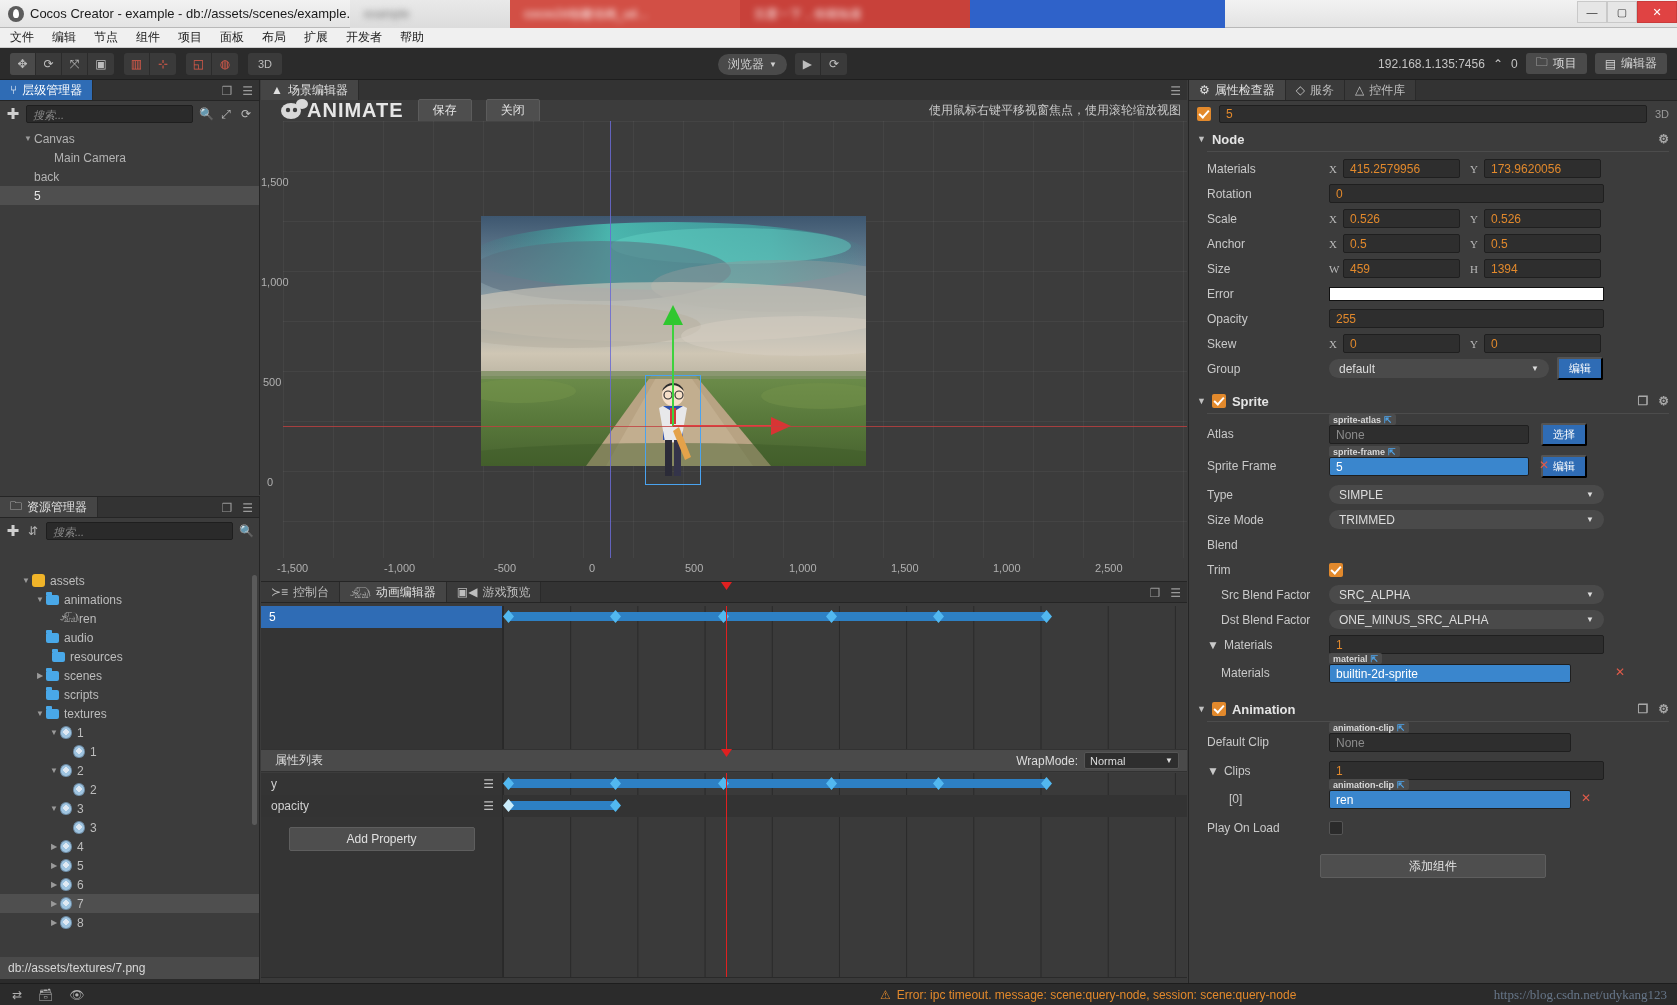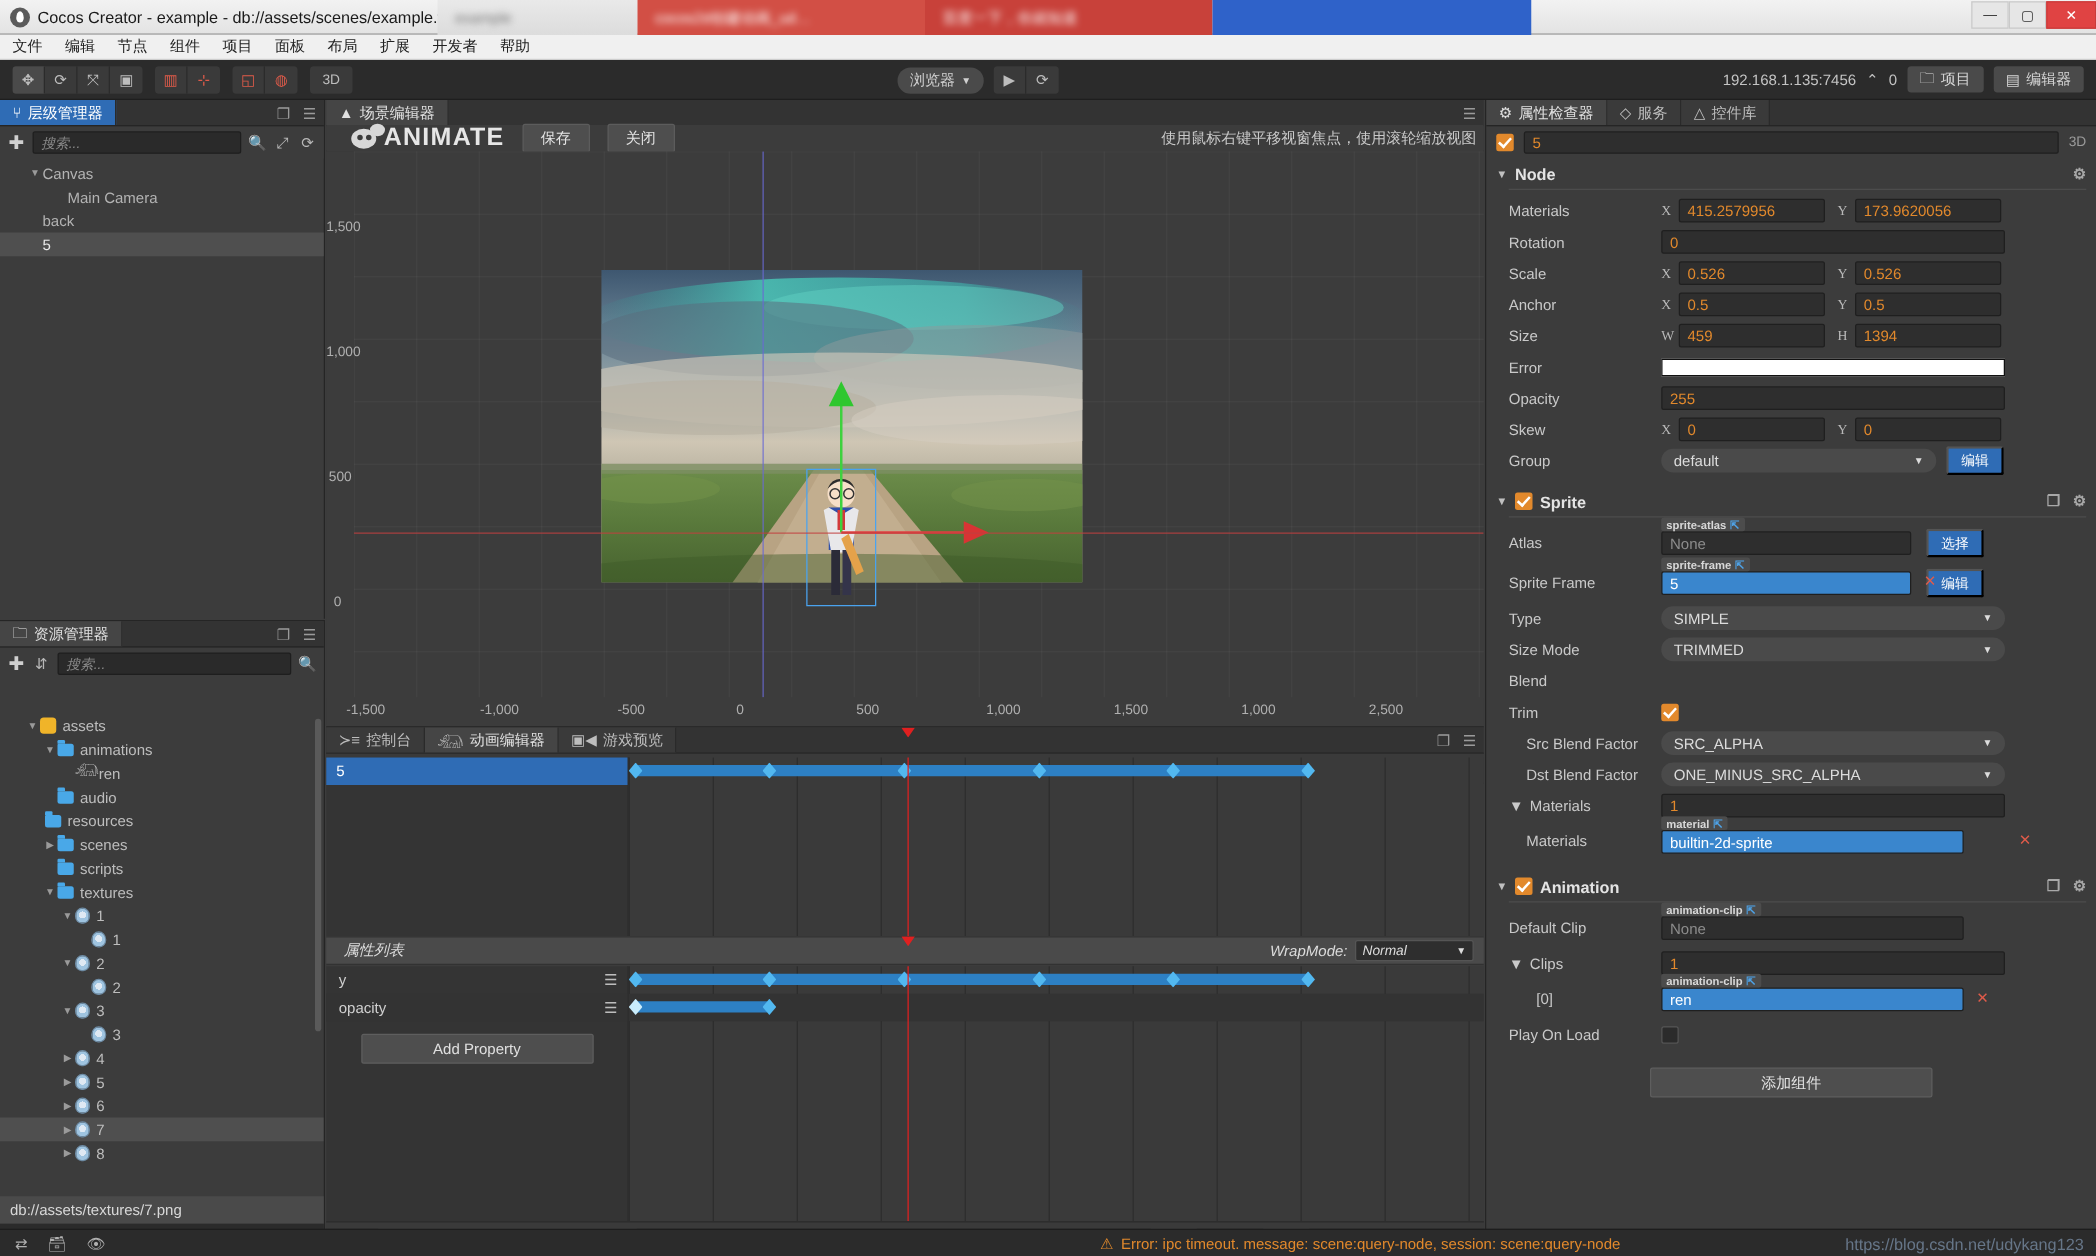--- a/index.html
+++ b/index.html
@@ -156,21 +156,21 @@
   .node-row{ height:22px; background:#2f6cb5; color:#fff; display:flex;align-items:center;padding-left:8px;font-size:12px;}
   .kfbar{ position:absolute; height:9px; background:#2d80c4; top:6px; }
   .kf{ position:absolute; width:11px; height:13px; background:#52b8f0; top:4px;
        clip-path:polygon(50% 0,100% 50%,50% 100%,0 50%); }
   .kf.light{ background:#c9ecfb; }
   .playhead{ position:absolute; top:0; bottom:0; width:1px; background:#e02020; }
   .playhead:before{ content:""; position:absolute; top:-24px; left:-5px; width:11px;height:8px;
      background:#e02020; clip-path:polygon(0 0,100% 0,50% 100%);}
   .propbar{ height:23px; background:#4a4a4a; display:flex; align-items:center; padding-left:14px;
             font-size:12px; color:#dcdcdc; position:relative; border-top:1px solid #323232;
-            border-bottom:1px solid #323232;font-style:italic;}
+            border-bottom:1px solid #323232;}
   .wrapmode{ position:absolute; right:8px; display:flex; align-items:center; gap:6px; font-size:12px;}
   .wm-sel{ background:#2e2e2e;border:1px solid #555;border-radius:2px; width:95px; height:17px;
            display:flex;align-items:center;justify-content:space-between;padding:0 5px;color:#ddd;font-size:11px;}
   .prow{ height:22px; display:flex; align-items:center; padding-left:10px; font-size:12px; color:#d0d0d0;
          position:relative;}
   .prow.alt{ background:#333333; }
   .hamb{ position:absolute; right:8px; color:#bdbdbd; font-size:12px;}
   .addprop{ margin:10px auto 0; display:block; width:186px; height:24px; background:#4e4e4e;
             border:1px solid #5e5e5e; border-radius:2px; color:#e0e0e0; font-size:12px;}
   .tl-bottom{ position:absolute; left:0; right:0; bottom:0; height:28px; background:#3a3a3a;
@@ -221,21 +221,21 @@
   .xbtn{ position:absolute; right:-20px; top:3px; color:#e05b4a; font-size:12px;}
   .addcomp{ margin:14px auto 0; display:block; width:226px; height:24px; background:#4e4e4e;
             border:1px solid #5e5e5e; border-radius:2px; color:#e4e4e4; font-size:12px;}
 
   
   .statusbar{ position:absolute; left:0; bottom:0; width:1677px; height:22px; background:#2b2b2b;
               border-top:1px solid #1d1d1d; display:flex; align-items:center; }
   .status-left{ display:flex; gap:16px; padding-left:12px; color:#b0b0b0; font-size:12px;}
   .status-msg{ position:absolute; left:880px; display:flex; align-items:center; gap:6px;
                color:#e2892c; font-size:12px; white-space:nowrap; }
-  .watermark{ position:absolute; right:10px; bottom:2px; color:#7a8fa8; font-size:13px; opacity:.75;}
+  .watermark{ position:absolute; right:10px; bottom:2px; color:#7a8fa8; font-size:13px; opacity:.75;font-family:Liberation Serif, serif;}
 
   .sceneimg{ position:absolute; }
   button{ font-family:"Liberation Sans", sans-serif; cursor:pointer;}
 </style>
 </head>
 <body>
 
 <div id="app">
 
   <div class="titlebar">
@@ -385,21 +385,21 @@
         <span>animations</span>
       </div>
       <div class="arow" style="padding-left:60px">
         <span class="anicon">𓃰</span>
         <span>ren</span>
       </div>
       <div class="arow" style="padding-left:46px">
         <span class="folder"></span>
         <span>audio</span>
       </div>
-      <div class="arow" style="padding-left:36px">
+      <div class="arow" style="padding-left:52px">
         <span class="folder"></span>
         <span>resources</span>
       </div>
       <div class="arow" style="padding-left:34px">
         <span class="arrow">▶</span>
         <span class="folder"></span>
         <span>scenes</span>
       </div>
       <div class="arow" style="padding-left:46px">
         <span class="folder"></span>

